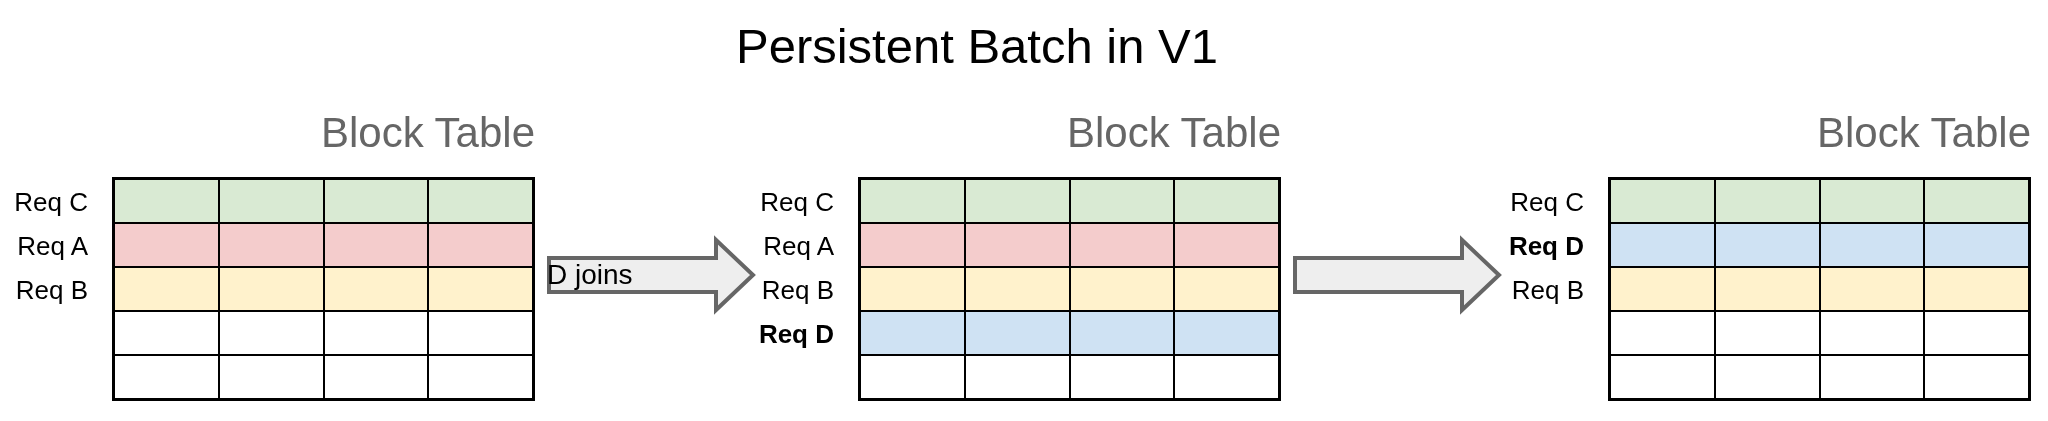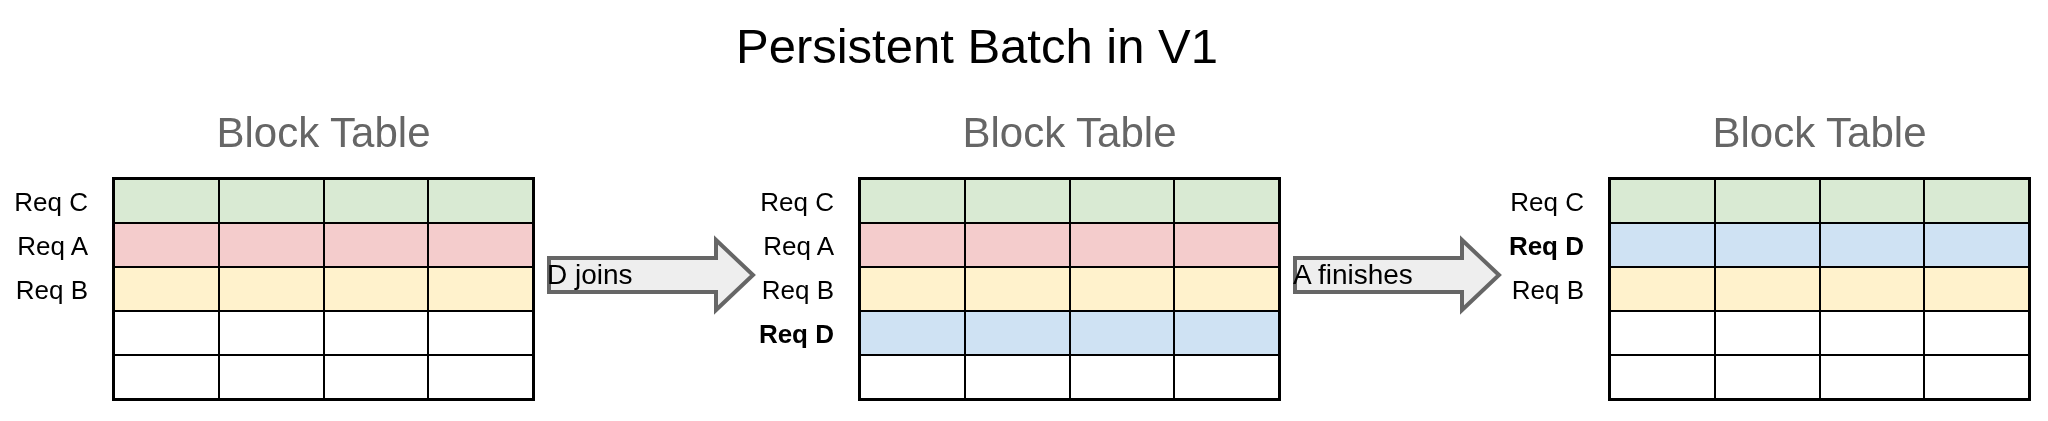--- a/index.html
+++ b/index.html
@@ -19,21 +19,21 @@
     font-size: 49px;
     line-height: 1.1;
     color: #000000;
     white-space: nowrap;
     margin-top: 12px;
   }
   .block-heading {
     position: absolute;
     top: 110px;
     width: 423px;
-    text-align: center;
+    text-align: right;
     font-size: 42px;
     line-height: 1.1;
     color: #666666;
     white-space: nowrap;
   }
   .btable {
     position: absolute;
     top: 177px;
     width: 423px;
     height: 224px;
@@ -167,21 +167,20 @@
         <div class="bcell"></div>
         <div class="bcell"></div>
     </div>
   </div>
 
   <div class="arrow-wrap" style="left:1292px; top:235px;">
     <svg width="210" height="80" viewBox="0 0 210 80">
       <polygon points="3,23 170,23 170,5 207,40 170,75 170,57 3,57" stroke-width="4" stroke-linejoin="miter" fill="#eeeeee" stroke="#666666"></polygon>
     </svg>
   </div>
-  <div class="arrow-label" style="left:1293px; top:275px;">A finishes</div>
 
   <div class="block-heading" style="left:1608px;">Block Table</div>
 
   <div class="row-label" style="left:1384px; top:202px;">Req C</div>
   <div class="row-label" style="left: 1384px; top: 246px; font-weight: 700;">Req D</div>
   <div class="row-label" style="left:1384px; top:290px;">Req B</div>
 
   <div class="btable" style="left:1608px;">
     <div class="brow" style="background-color: rgb(217, 234, 211);">
       <div class="bcell"></div>

